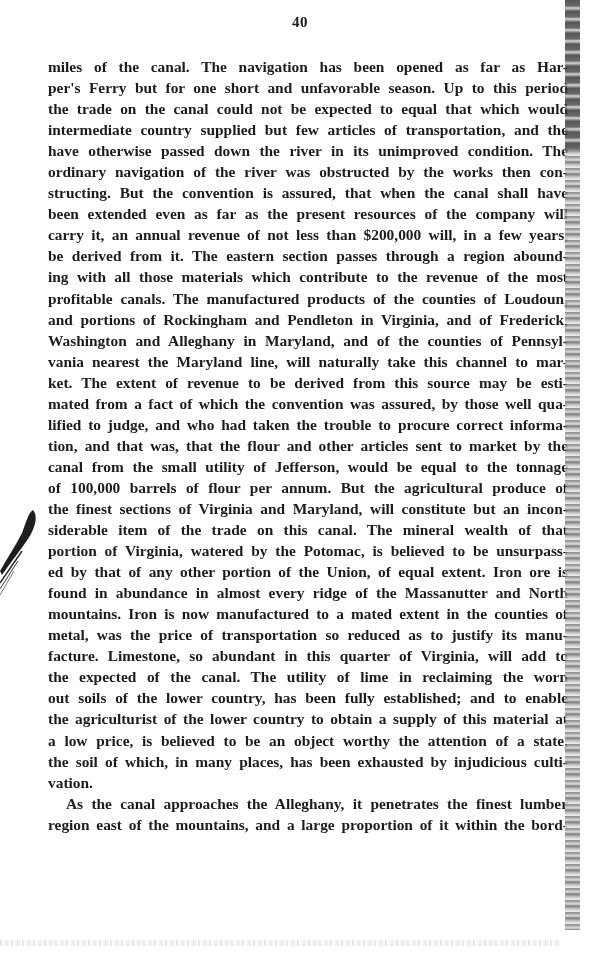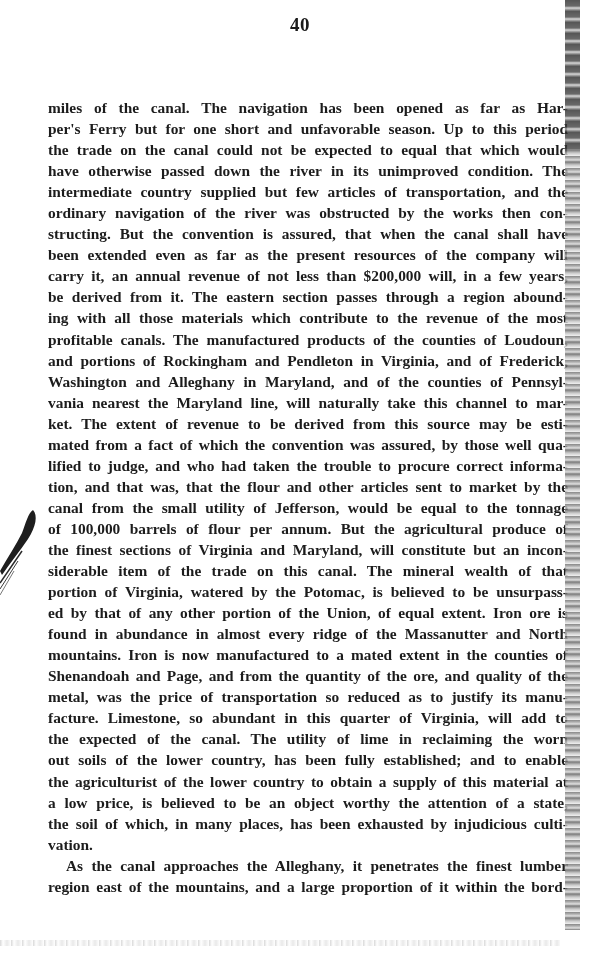--- a/index.html
+++ b/index.html
@@ -14,30 +14,29 @@
       overflow: hidden;
       font-family: "Liberation Serif", "DejaVu Serif", serif;
       color: #1a1a1a;
     }
     .page-number {
       position: absolute;
       top: 14px;
       left: 0;
       width: 600px;
       text-align: center;
-      font-size: 19px;
+      font-size: 15px;
       font-weight: bold;
       letter-spacing: 0.5px;
     }
     .page-body {
       position: absolute;
       top: 56px;
       left: 48px;
       width: 520px;
-      margin-top: 41px;
     }
     .line {
       display: block;
       height: 21.05px;
       line-height: 21.05px;
       font-size: 15.4px;
       font-weight: bold;
       text-align: justify;
       text-align-last: justify;
       white-space: nowrap;
@@ -88,22 +87,22 @@
   </style>
 </head>
 <body>
 
 <div class="page-number">40</div>
 
 <div class="page-body">
   <span class="line">miles of the canal. The navigation has been opened as far as Har-</span>
   <span class="line">per's Ferry but for one short and unfavorable season. Up to this period</span>
   <span class="line">the trade on the canal could not be expected to equal that which would</span>
+  <span class="line">intermediate country supplied but few articles of transportation, and the</span>
   <span class="line">have otherwise passed down the river in its unimproved condition. The</span>
-  <span class="line">intermediate country supplied but few articles of transportation, and the</span>
   <span class="line">ordinary navigation of the river was obstructed by the works then con-</span>
   <span class="line">structing. But the convention is assured, that when the canal shall have</span>
   <span class="line">been extended even as far as the present resources of the company will</span>
   <span class="line">carry it, an annual revenue of not less than $200,000 will, in a few years,</span>
   <span class="line">be derived from it. The eastern section passes through a region abound-</span>
   <span class="line">ing with all those materials which contribute to the revenue of the most</span>
   <span class="line">profitable canals. The manufactured products of the counties of Loudoun,</span>
   <span class="line">and portions of Rockingham and Pendleton in Virginia, and of Frederick,</span>
   <span class="line">Washington and Alleghany in Maryland, and of the counties of Pennsyl-</span>
   <span class="line">vania nearest the Maryland line, will naturally take this channel to mar-</span>
@@ -112,21 +111,20 @@
   <span class="line">lified to judge, and who had taken the trouble to procure correct informa-</span>
   <span class="line">tion, and that was, that the flour and other articles sent to market by the</span>
   <span class="line">canal from the small utility of Jefferson, would be equal to the tonnage</span>
   <span class="line">of 100,000 barrels of flour per annum. But the agricultural produce of</span>
   <span class="line">the finest sections of Virginia and Maryland, will constitute but an incon-</span>
   <span class="line">siderable item of the trade on this canal. The mineral wealth of that</span>
   <span class="line">portion of Virginia, watered by the Potomac, is believed to be unsurpass-</span>
   <span class="line">ed by that of any other portion of the Union, of equal extent. Iron ore is</span>
   <span class="line">found in abundance in almost every ridge of the Massanutter and North</span>
   <span class="line">mountains. Iron is now manufactured to a mated extent in the counties of</span>
-  <span class="line">Shenandoah and Page, and from the quantity of the ore, and quality of the</span>
   <span class="line">metal, was the price of transportation so reduced as to justify its manu-</span>
   <span class="line">facture. Limestone, so abundant in this quarter of Virginia, will add to</span>
   <span class="line">the expected of the canal. The utility of lime in reclaiming the worn</span>
   <span class="line">out soils of the lower country, has been fully established; and to enable</span>
   <span class="line">the agriculturist of the lower country to obtain a supply of this material at</span>
   <span class="line">a low price, is believed to be an object worthy the attention of a state,</span>
   <span class="line">the soil of which, in many places, has been exhausted by injudicious culti-</span>
   <span class="line last">vation.</span>
   <span class="line indent">As the canal approaches the Alleghany, it penetrates the finest lumber</span>
   <span class="line">region east of the mountains, and a large proportion of it within the bord-</span>

